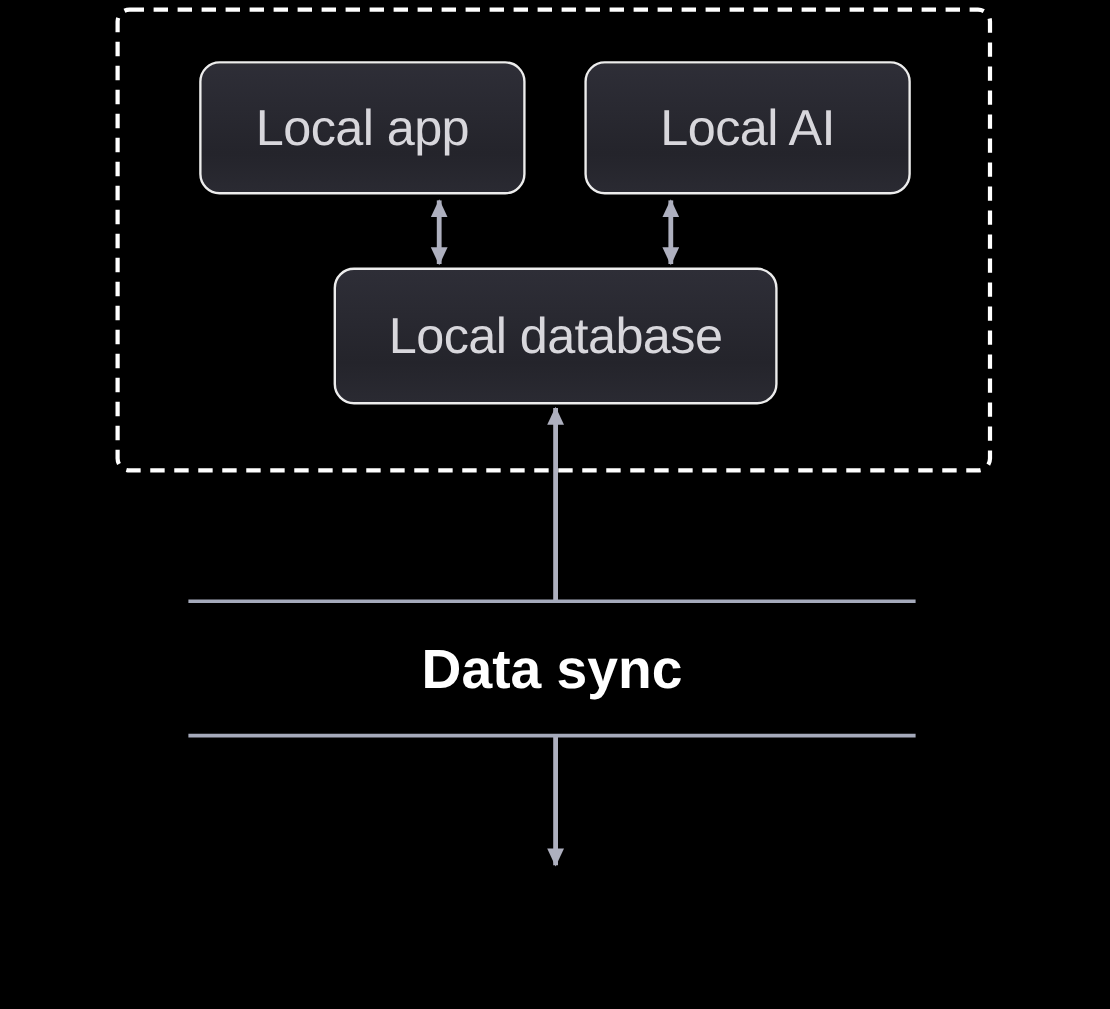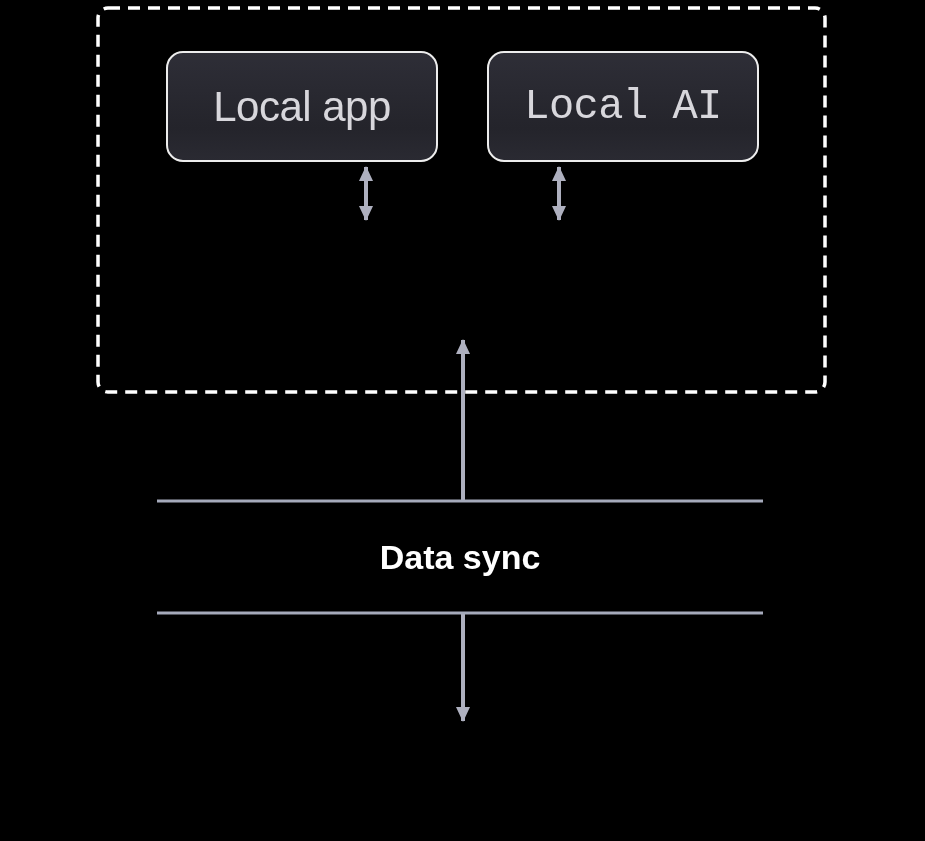--- a/index.html
+++ b/index.html
@@ -55,37 +55,37 @@
     border-radius: 17px;
     display: flex;
     align-items: center;
     justify-content: center;
     color: var(--box-text, #d8d7dc);
     font-size: 42px;
     letter-spacing: -0.5px;
     white-space: nowrap;
   }
   #node-local-app   { left: 166px; top: 51px;  width: 272px; height: 111px; }
-  #node-local-ai    { left: 487px; top: 51px;  width: 272px; height: 111px; font-family: Liberation Mono, monospace; }
+  #node-local-ai    { left: 487px; top: 51px;  width: 272px; height: 111px; }
   #node-local-db    { left: 278px; top: 223px; width: 370px; height: 114px; }
   #node-database    { left: 8px;   top: 723px; width: 909px; height: 110px; }
   .sync-label-wrap {
     position: absolute;
     z-index: 2;
     left: 157px;
     top: 501px;
     width: 606px;
     height: 112px;
     display: flex;
     align-items: center;
     justify-content: center;
   }
   .sync-label {
     color: var(--sync-text, #ffffff);
-    font-size: 34px;
+    font-size: 46px;
     font-weight: 600;
     letter-spacing: 0px;
     white-space: nowrap;
   }
 </style>
 </head>
 <body style="--background: #000000; --box-fill-top: #2e2e37; --box-fill-bottom: #24242b; --box-border: #ededed; --box-text: #d8d7dc; --arrow: #aeb0bf; --sync-line: #a5aabb; --dashed-border: #ffffff; --sync-text: #ffffff;">
 
 <div class="stage">
 
@@ -110,19 +110,22 @@
   </svg>
 
   <div class="node" id="node-local-app">
     <span>Local app</span>
   </div>
 
   <div class="node" id="node-local-ai">
     <span>Local AI</span>
   </div>
 
+  <div class="node" id="node-local-db">
+    <span>Local database</span>
+  </div>
 
   <div class="sync-label-wrap">
     <span class="sync-label">Data sync</span>
   </div>
 
 
 </div>
 
 </body></html>

